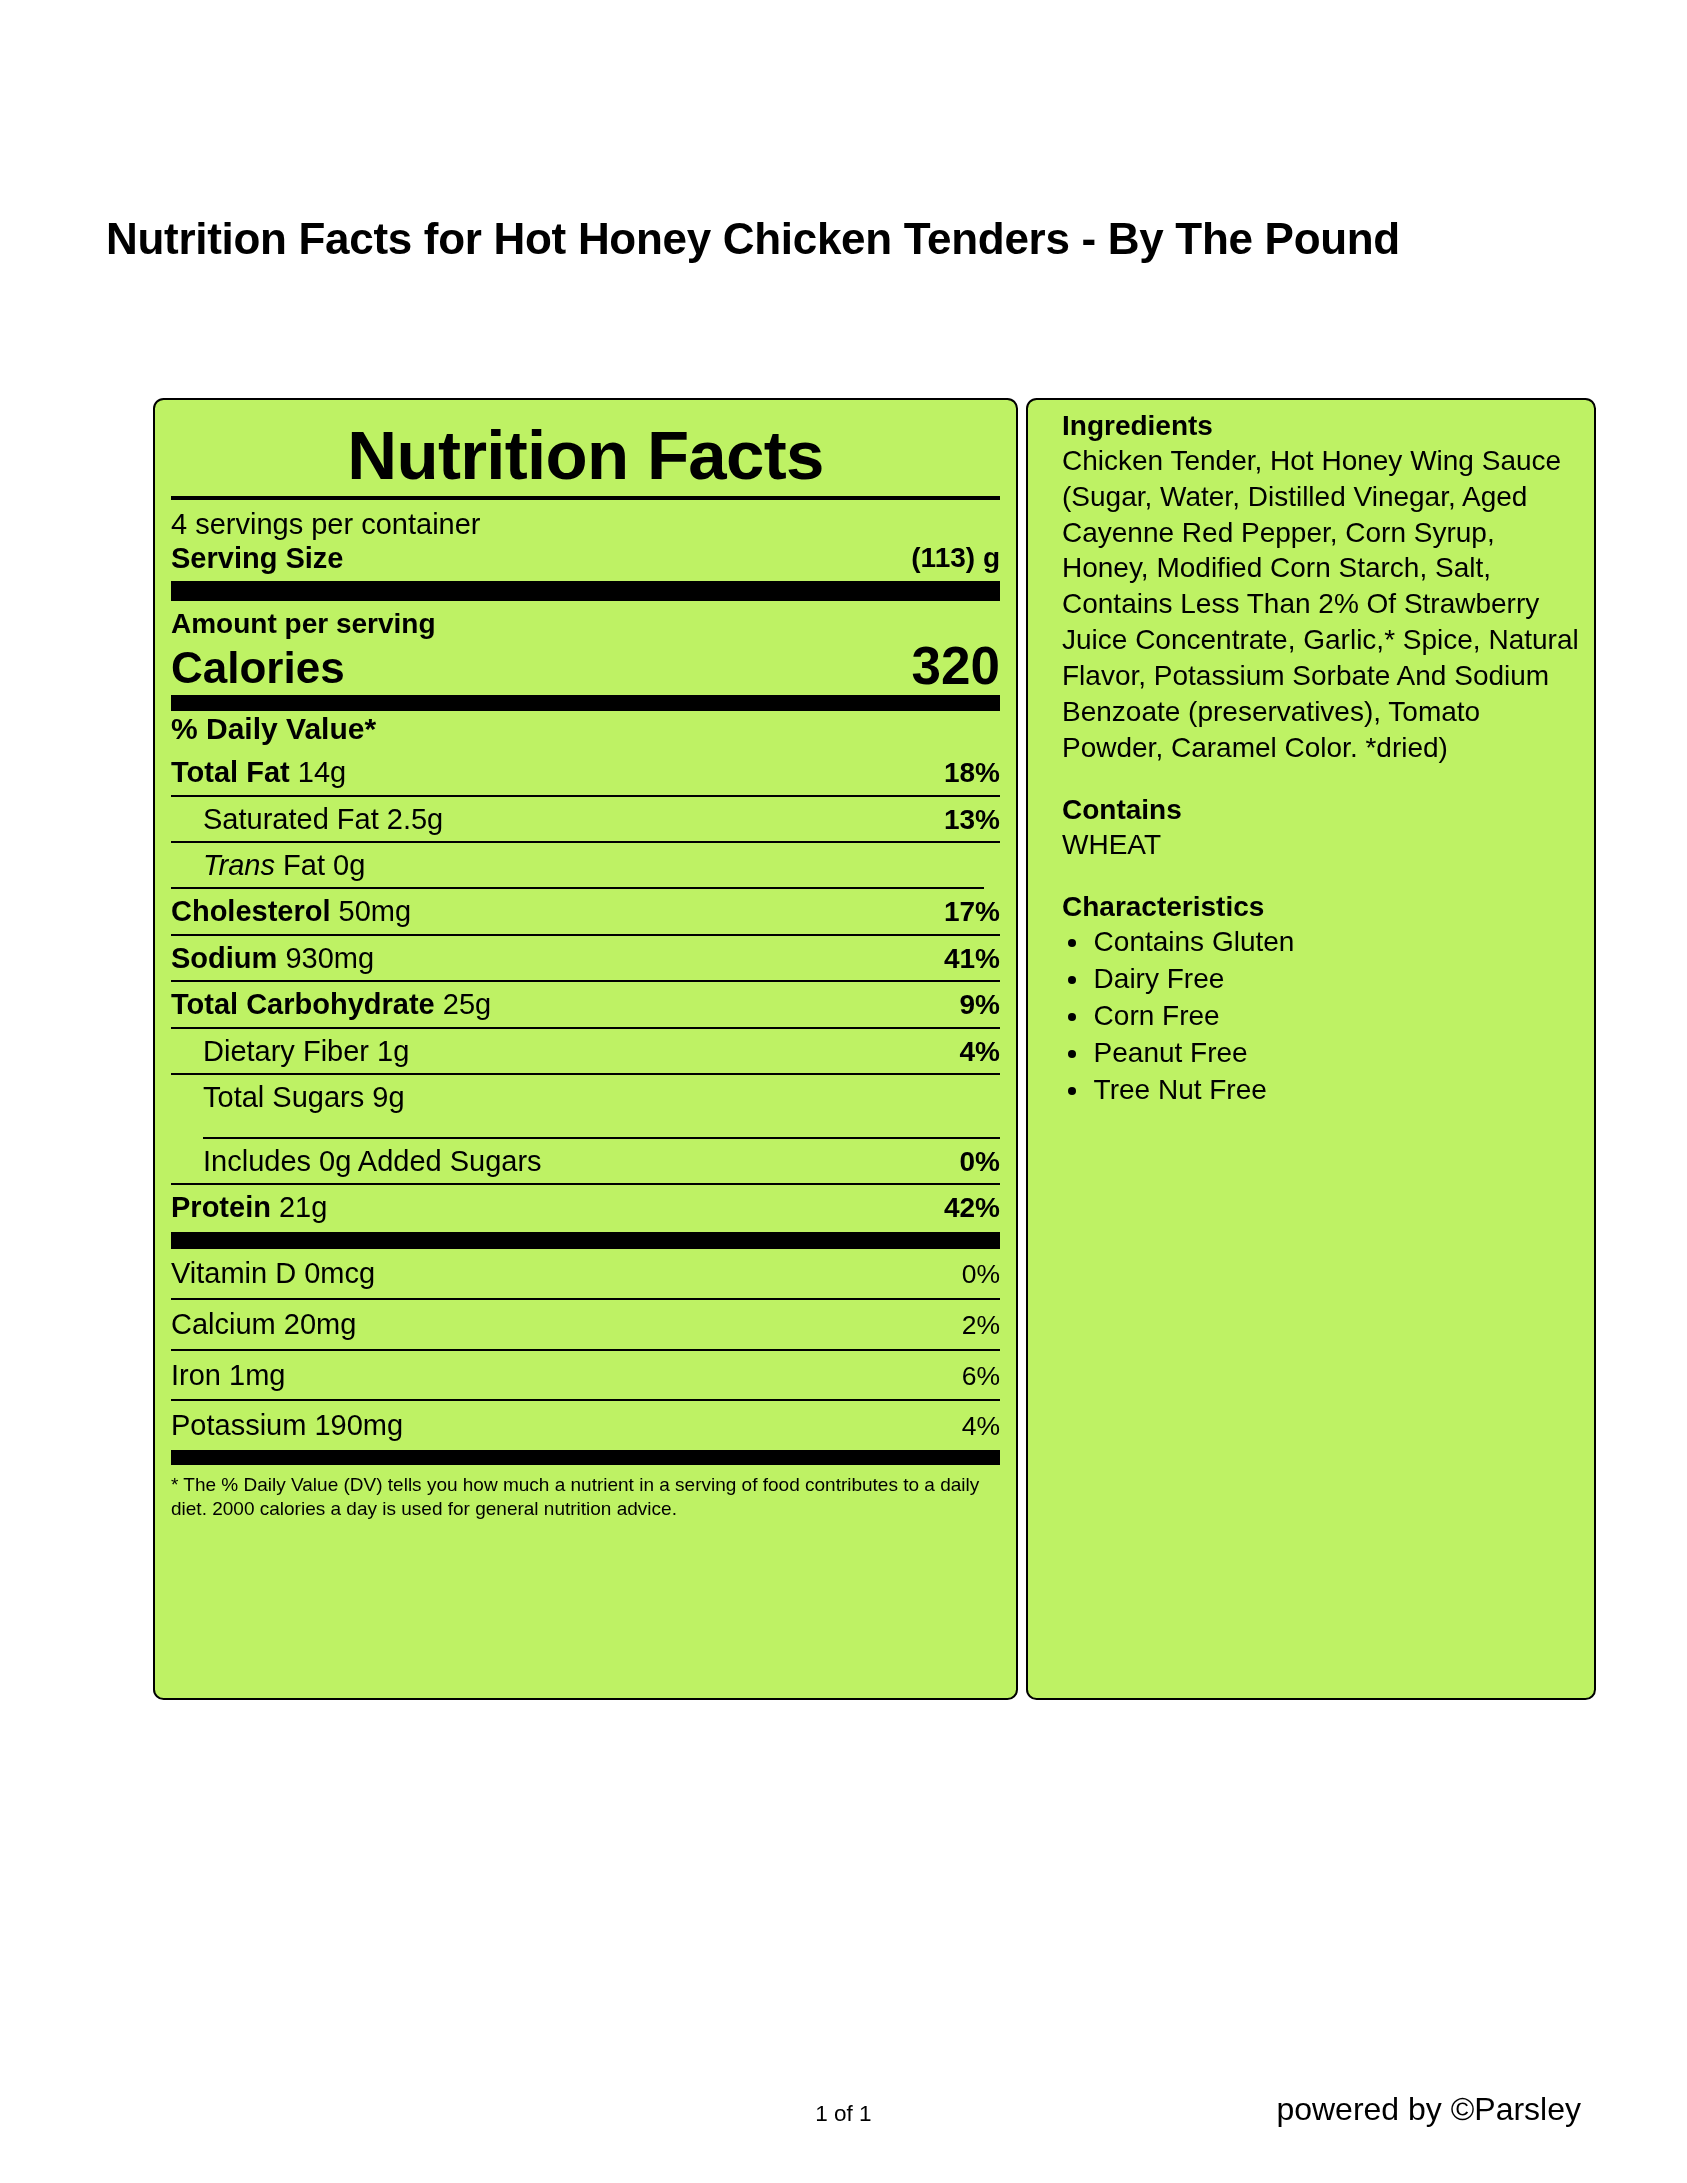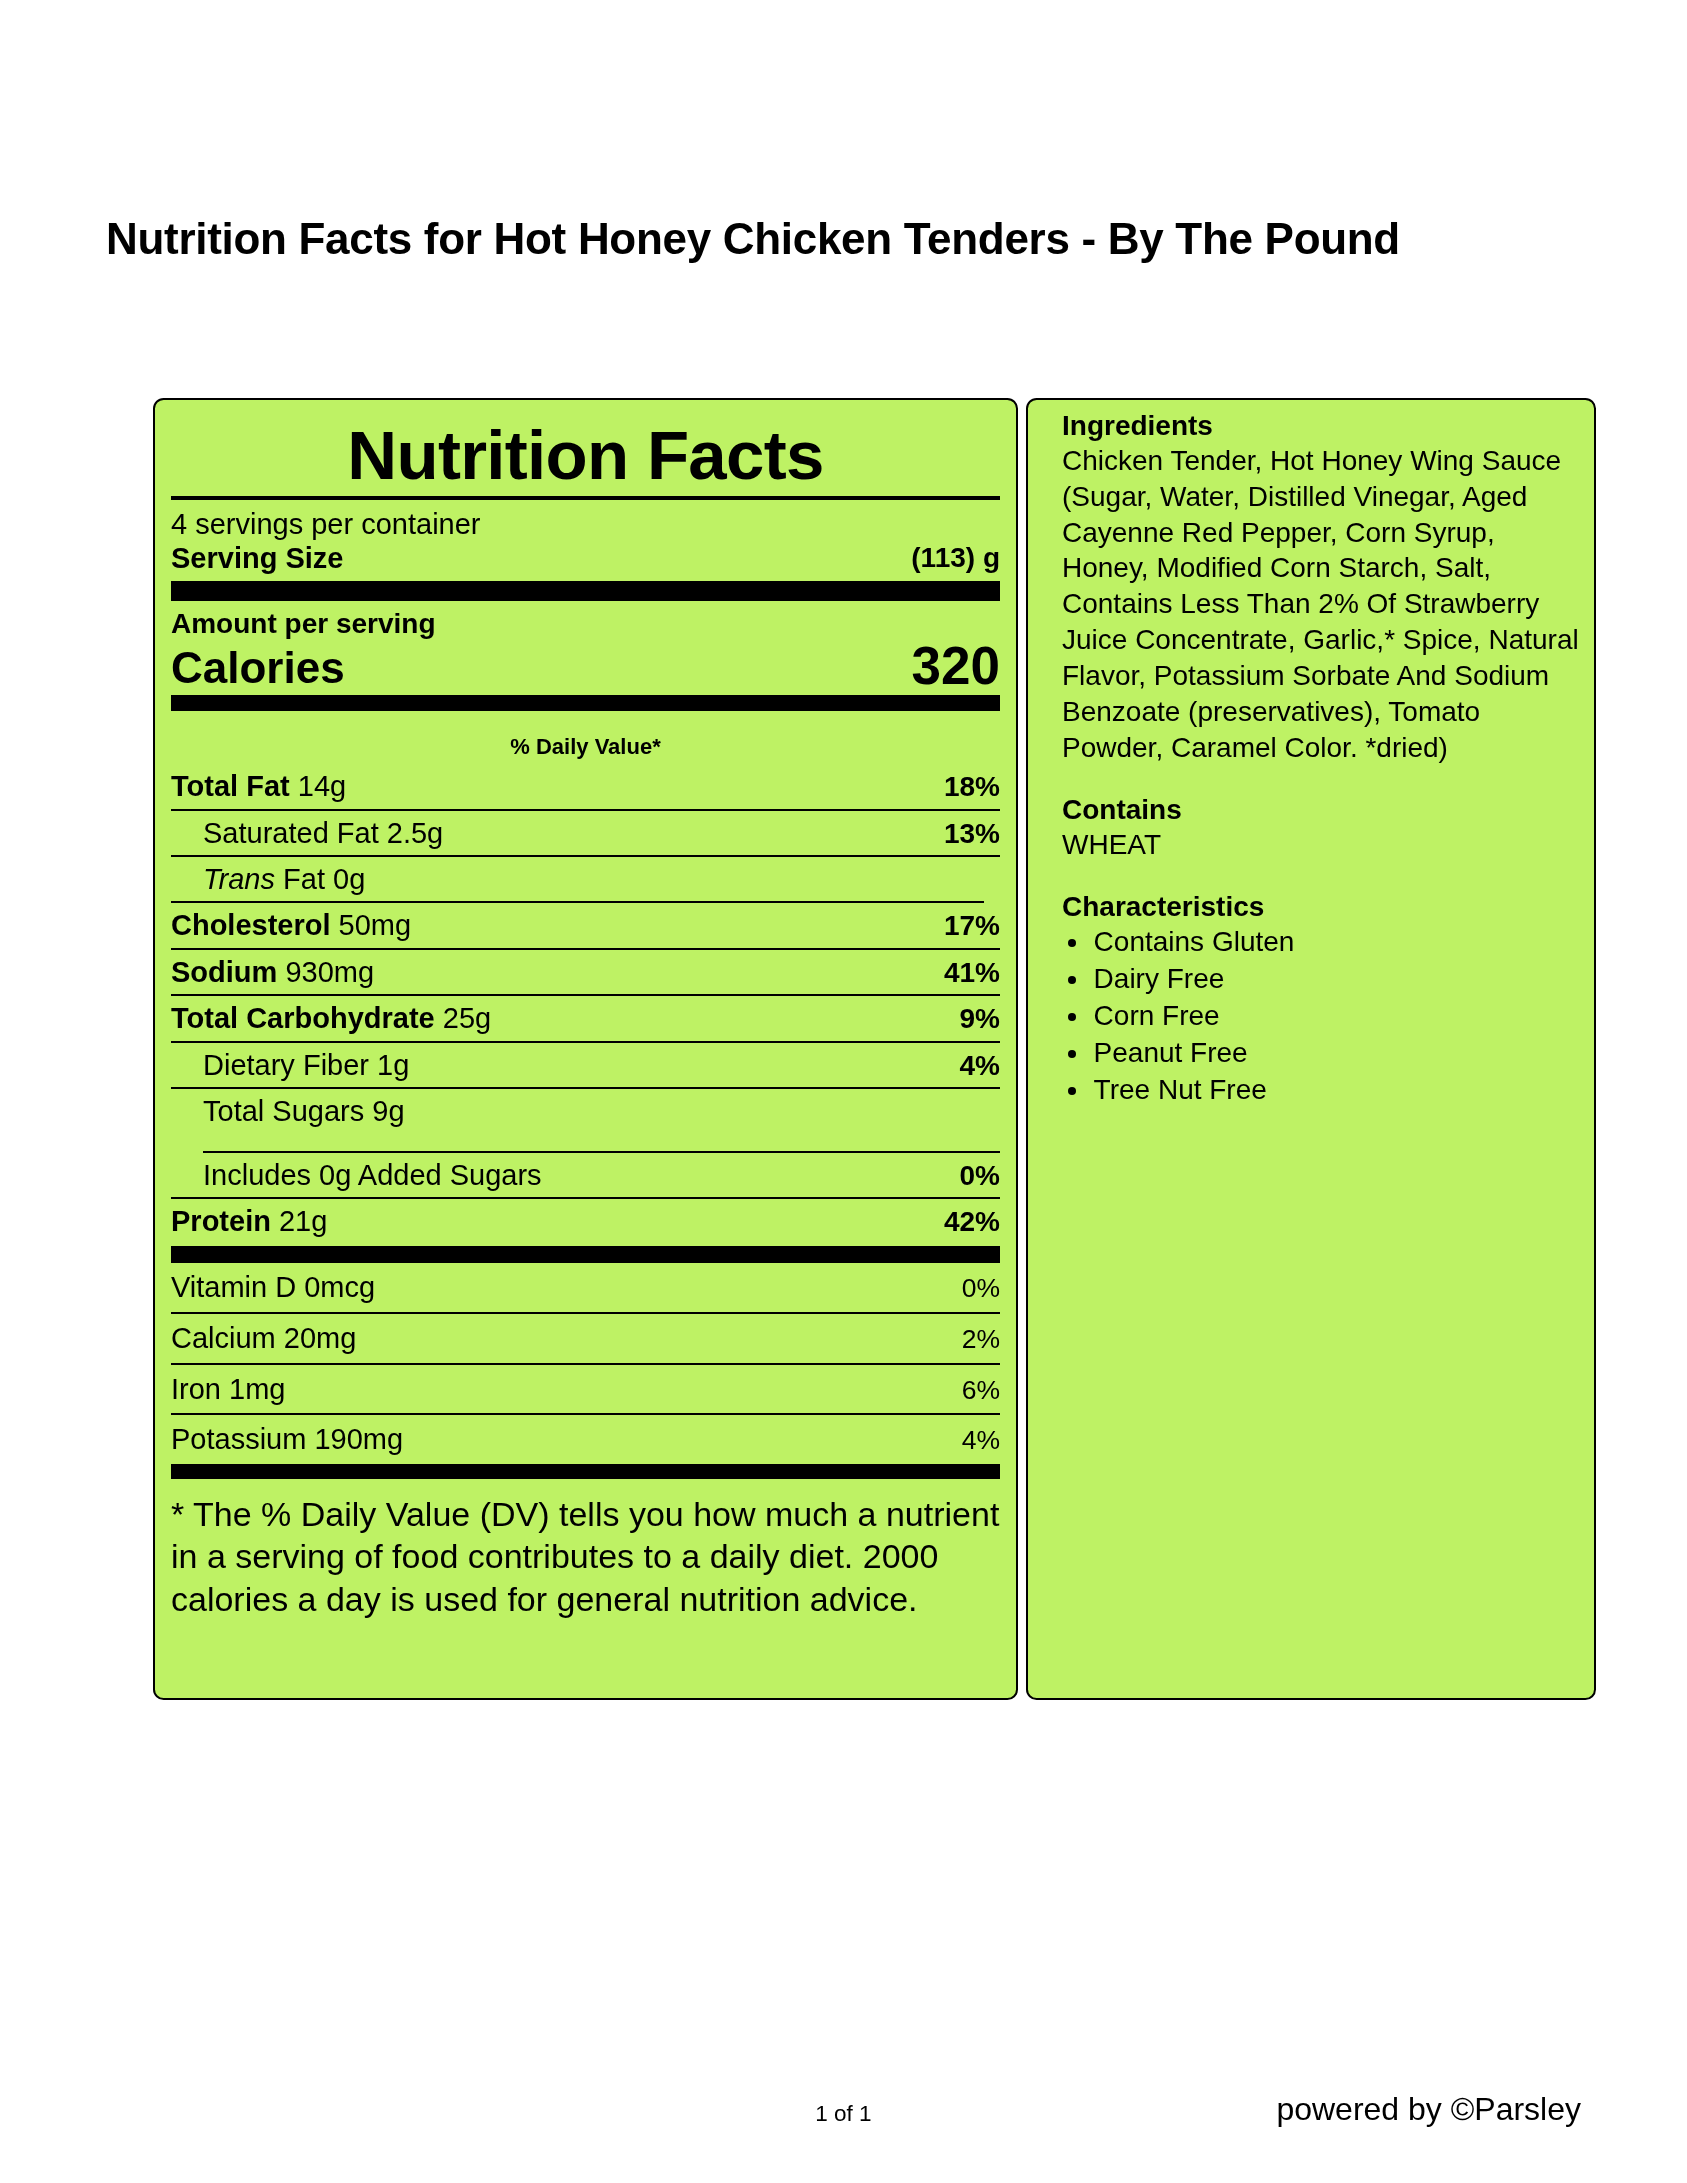--- a/index.html
+++ b/index.html
@@ -125,25 +125,25 @@
     line-height: 1.1;
   }
   .calories-value {
     font-family: "Liberation Sans", "DejaVu Sans", sans-serif;
     font-weight: bold;
     font-size: 53px;
     line-height: 1.0;
   }
 
   .dv-head {
-    text-align: center;
-    font-family: "Liberation Sans", "DejaVu Sans", sans-serif;
-    font-weight: bold;
-    font-size: 22px;
-    padding: 23px 0 4px 0;
+    text-align: left;
+    font-family: "Liberation Sans", "DejaVu Sans", sans-serif;
+    font-weight: bold;
+    font-size: 30px;
+    padding: 1px 0 4px 0;
   }
 
   .nrow {
     display: flex;
     justify-content: space-between;
     align-items: baseline;
     font-size: 29px;
     line-height: 1.12;
     padding: 6px 0 6px 0;
     border-bottom: 2px solid #000;
@@ -208,23 +208,23 @@
     line-height: 1.12;
     padding: 8px 0 8px 0;
     border-bottom: 2px solid #000;
   }
   .vrow .pct {
     font-family: "Liberation Sans", "DejaVu Sans", sans-serif;
     font-size: 26.5px;
   }
 
   .footnote {
-    font-size: 34px;
+    font-size: 19px;
     line-height: 1.26;
-    padding-top: 14px;
+    padding-top: 8px;
   }
 
   
   .info-inner {
     position: absolute;
     left: 34px;
     right: 14.6px;
     top: 8px;
   }
   .info-head {

